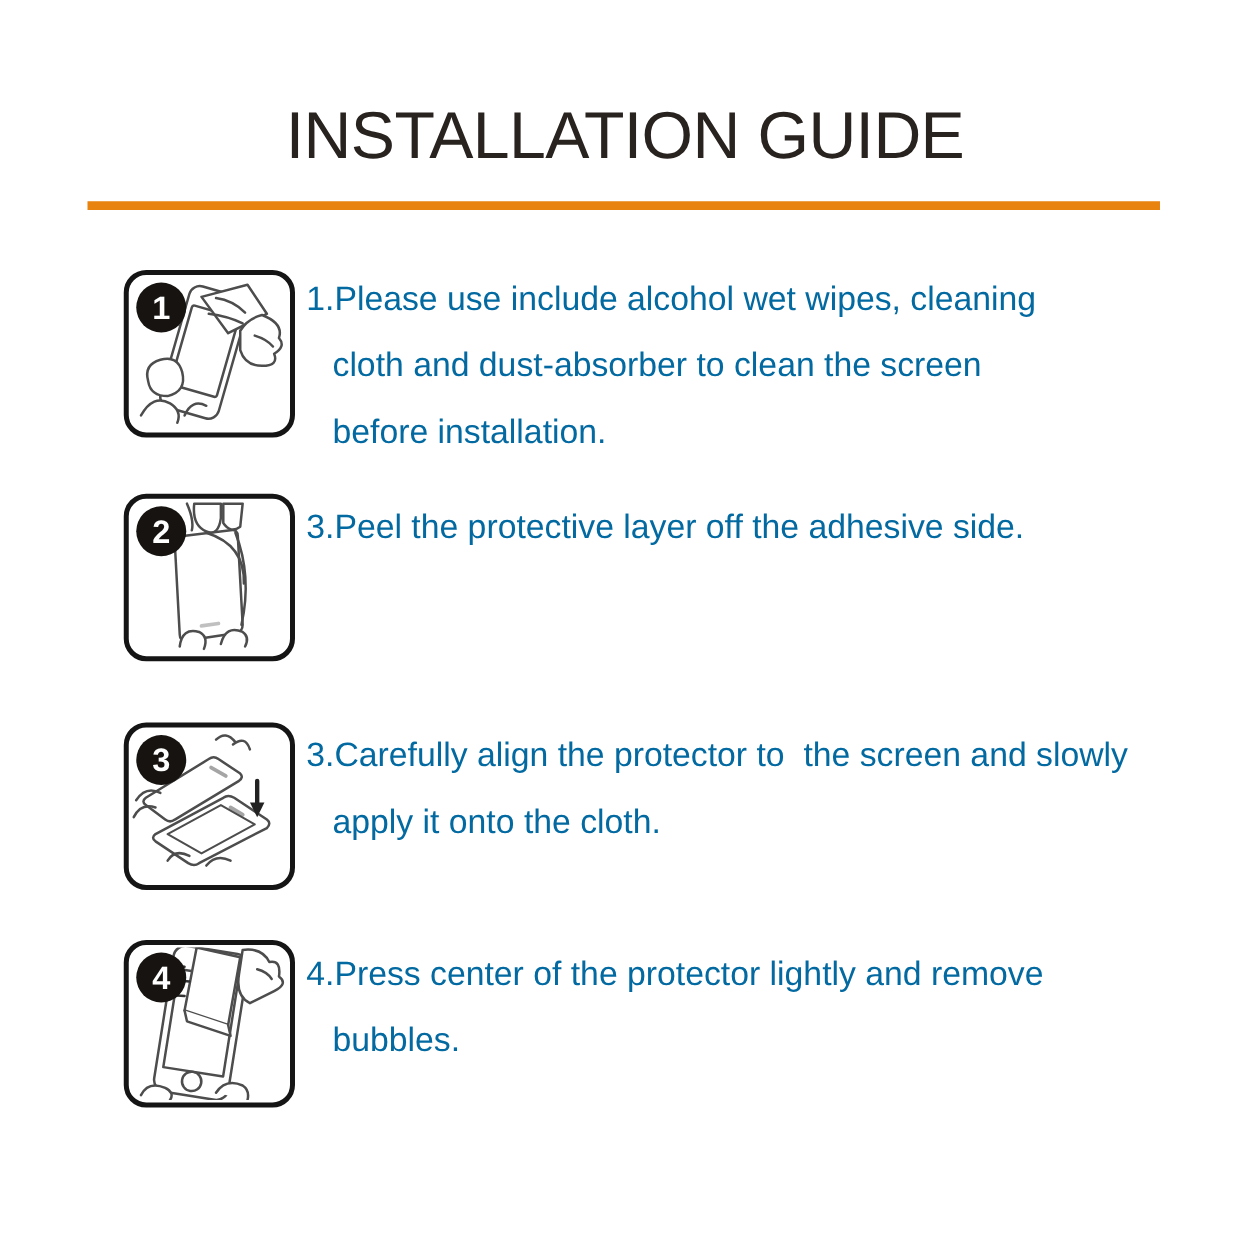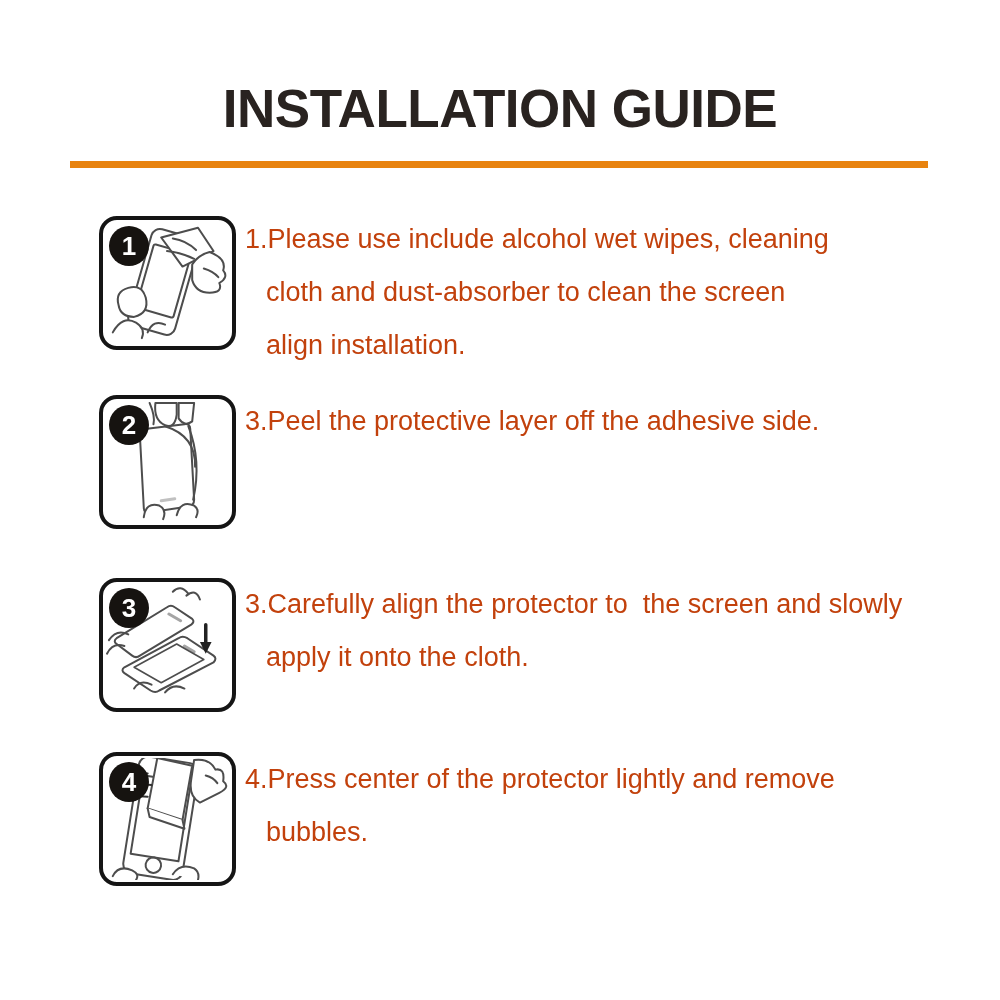--- a/index.html
+++ b/index.html
@@ -2,42 +2,42 @@
 <html style="--accent: #E8830F;"><head>
 <meta charset="utf-8">
 <style>
   html,body{margin:0;padding:0;background:#ffffff;}
   .canvas{
     position:relative;width:1000px;height:1000px;background:#ffffff;
     font-family:"Liberation Sans",sans-serif;overflow:hidden;
   }
   .page-title{
     position:absolute;top:78px;left:0;width:1000px;height:62px;
-    text-align:center;font-size:53px;font-weight:700;letter-spacing:-0.5px;
+    text-align:center;font-size:53px;font-weight:400;letter-spacing:-0.5px;
     color:#292320;line-height:62px;
   }
   .divider{
     position:absolute;top:161px;left:70px;width:858px;height:7px;
     background:var(--accent,#E8830F);
   }
   .step-figure{
     position:absolute;left:99px;width:137px;height:134px;
     border:4px solid #151515;border-radius:18px;background:#fff;
     box-sizing:border-box;
   }
   .fig-1{top:216px;} .fig-2{top:395px;} .fig-3{top:578px;} .fig-4{top:752px;}
   .step-badge{
     position:absolute;left:6px;top:6px;width:40px;height:40px;border-radius:50%;
     background:#161310;color:#ffffff;font-size:26px;font-weight:700;
     display:flex;align-items:center;justify-content:center;z-index:2;
   }
   .illus{position:absolute;left:2px;top:2px;width:125px;height:122px;}
   .step-text{
     position:absolute;left:245px;width:700px;
-    font-size:27px;line-height:40px;color:#c2410c;
+    font-size:27px;line-height:40px;color:#0369a1;
   }
   .txt-1{top:219px;} .txt-2{top:401px;} .txt-3{top:584px;} .txt-4{top:759px;}
   .step-line{white-space:pre;}
   .step-line + .step-line{padding-left:21px;margin-top:13px;}
   svg *{vector-effect:non-scaling-stroke;}
 </style>
 </head>
 <body>
 
 <div class="canvas">
@@ -60,21 +60,21 @@
       <path d="M70,17 Q84,19 94,29"></path>
       <path d="M64,30 Q80,32 92,38"></path>
       <path d="M90,44 Q96,34 108,31 Q126,38 122,50 Q128,57 118,63 Q122,73 108,73 Q94,73 90,60 Z" fill="#fff"></path>
       <path d="M102,48 Q112,51 117,57"></path>
     </svg>
   </div>
 
   <div class="step-text txt-1">
     <div class="step-line">1.Please use include alcohol wet wipes, cleaning</div>
     <div class="step-line">cloth and dust-absorber to clean the screen</div>
-    <div class="step-line">align installation.</div>
+    <div class="step-line">before installation.</div>
   </div>
 
   <div class="step-figure fig-2">
     <div class="step-badge">2</div>
     <svg class="illus" viewBox="0 0 129 126" fill="none" stroke="#4d4d4d" stroke-width="2" stroke-linecap="round" stroke-linejoin="round">
       <path d="M36,36 Q35,30 41,29 L82,24 Q88,23 88,29 L92,102 Q92,108 86,109 L46,115 Q40,116 40,110 Z" fill="#fff"></path>
       <path d="M62,26 Q94,36 93,68"></path>
       <path d="M86,26 Q100,62 91,102"></path>
       <path d="M58,103 L72,101" stroke-width="3" opacity="0.35"></path>
       <path d="M46,2 Q52,16 50,24"></path>

